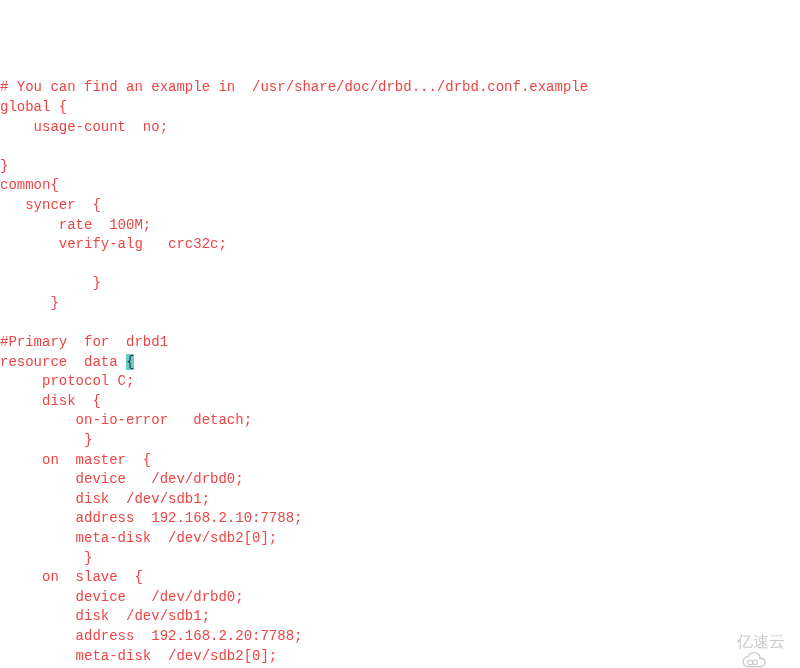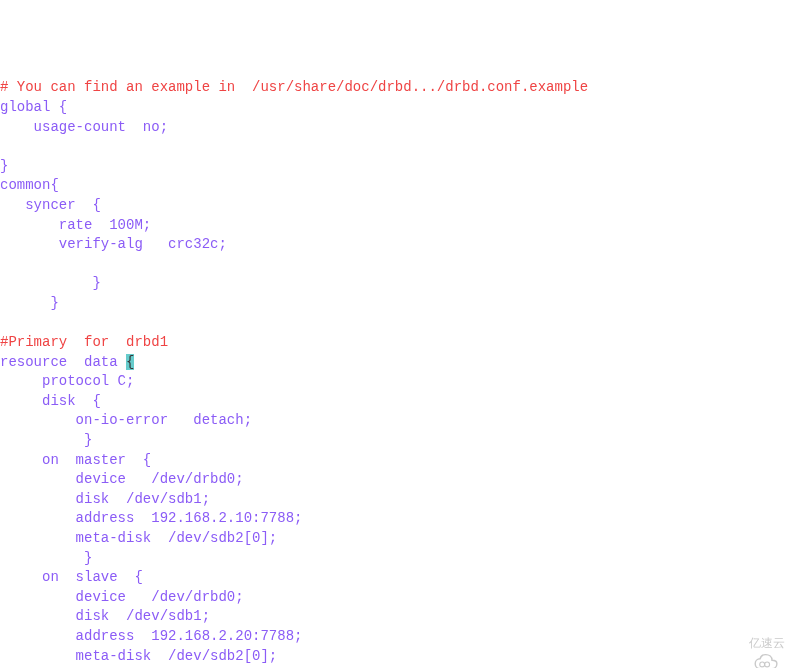--- a/index.html
+++ b/index.html
@@ -19,21 +19,21 @@
       height: 668px;
     }
     .line {
       display: block;
       min-height: 19.6px;
     }
     .comment {
       color: #ef4444;
     }
     .normal {
-      color: #8b5cf6;
+      color: #ef4444;
     }
     .cursor-highlight {
       background-color: #66cccc;
       color: #333333;
     }
     .watermark {
       position: absolute;
       bottom: 15px;
       right: 15px;
       opacity: 0.45;
@@ -45,21 +45,21 @@
       width: 28px;
       height: 20px;
       position: relative;
     }
     .watermark-logo svg {
       width: 100%;
       height: 100%;
     }
     .watermark-text {
       font-family: sans-serif;
-      font-size: 12px;
+      font-size: 16px;
       color: #888888;
     }
   </style>
 </head>
 <body>
 
 
 
 <div id="code-container"><span class="line"><span class="comment"># You can find an example in  /usr/share/doc/drbd.../drbd.conf.example</span></span><span class="line"><span class="normal">global {</span></span><span class="line"><span class="normal">    usage-count  no;</span></span><span class="line"><span class="normal"></span></span><span class="line"><span class="normal">}</span></span><span class="line"><span class="normal">common{</span></span><span class="line"><span class="normal">   syncer  {</span></span><span class="line"><span class="normal">       rate  100M;</span></span><span class="line"><span class="normal">       verify-alg   crc32c;</span></span><span class="line"><span class="normal"></span></span><span class="line"><span class="normal">           }</span></span><span class="line"><span class="normal">      }</span></span><span class="line"><span class="normal"></span></span><span class="line"><span class="comment">#Primary  for  drbd1</span></span><span class="line"><span class="normal">resource  data </span><span class="cursor-highlight">{</span></span><span class="line"><span class="normal">     protocol C;</span></span><span class="line"><span class="normal">     disk  {</span></span><span class="line"><span class="normal">         on-io-error   detach;</span></span><span class="line"><span class="normal">          }</span></span><span class="line"><span class="normal">     on  master  {</span></span><span class="line"><span class="normal">         device   /dev/drbd0;</span></span><span class="line"><span class="normal">         disk  /dev/sdb1;</span></span><span class="line"><span class="normal">         address  192.168.2.10:7788;</span></span><span class="line"><span class="normal">         meta-disk  /dev/sdb2[0];</span></span><span class="line"><span class="normal">          }</span></span><span class="line"><span class="normal">     on  slave  {</span></span><span class="line"><span class="normal">         device   /dev/drbd0;</span></span><span class="line"><span class="normal">         disk  /dev/sdb1;</span></span><span class="line"><span class="normal">         address  192.168.2.20:7788;</span></span><span class="line"><span class="normal">         meta-disk  /dev/sdb2[0];</span></span><span class="line"><span class="normal"></span></span></div>
 

